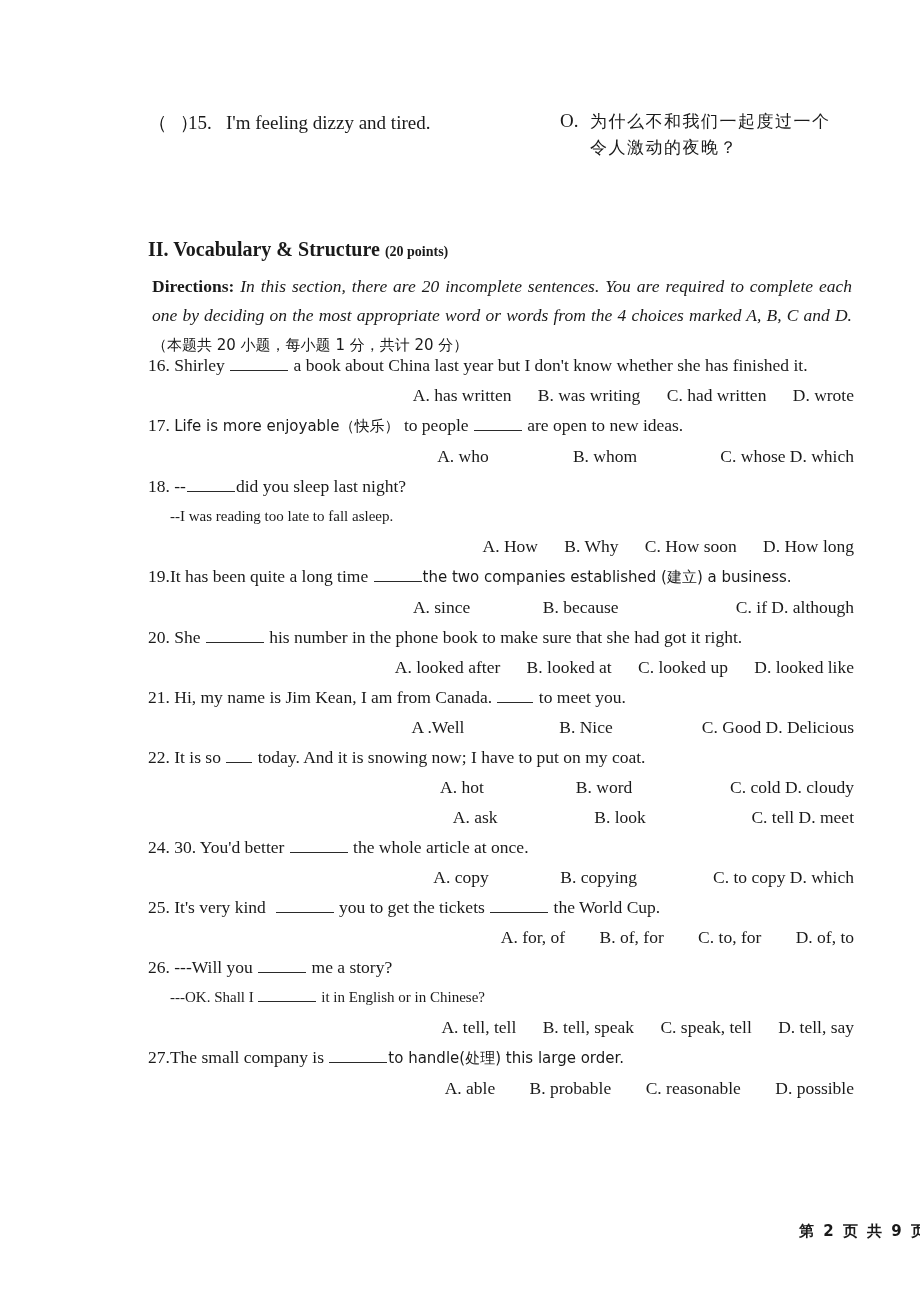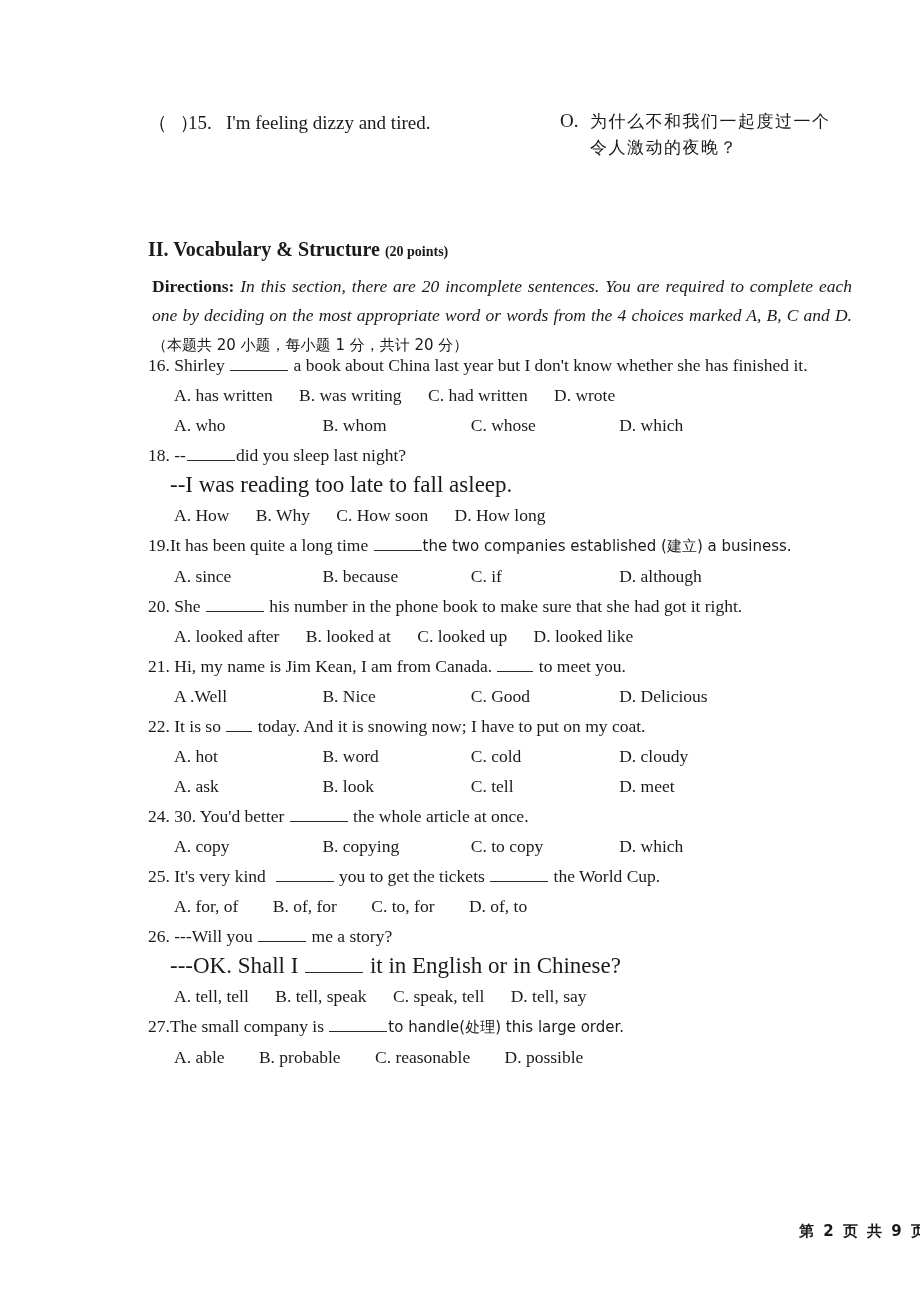--- a/index.html
+++ b/index.html
@@ -127,21 +127,21 @@
   .q-stem {
     text-indent: 0;
     padding-left: 0;
   }
   .q-stem.wrap {
     padding-left: 22px;
     text-indent: -22px;
   }
   .q-sub {
     padding-left: 22px;
-    font-size: 23px;
+    font-size: 15px;
     line-height: 30px;
   }
   .blank {
     display: inline-block;
     border-bottom: 1px solid #2a2a2a;
     vertical-align: baseline;
     margin: 0 1px;
     height: 15px;
   }
   .b-xs { width: 26px; }
@@ -150,20 +150,21 @@
   .b-lg { width: 58px; }
   .cnote {
     font-family: "DejaVu Sans", sans-serif;
     font-size: 15px;
   }
   .opts {
     padding-left: 26px;
     font-size: 17.5px;
     line-height: 30px;
     white-space: nowrap;
+    text-align: right;
   }
   .opts span.o {
     display: inline-block;
   }
   
   .opts.cols4 span.o {
     width: 144px;
   }
   .opts.cols4 span.o:last-child { width: auto; }
   
@@ -229,20 +230,27 @@
         </div>
         <div class="opts flow">
           <span class="o">A. has written</span>
           <span class="o">B. was writing</span>
           <span class="o">C. had written</span>
           <span class="o">D. wrote</span>
         </div>
       </div>
 
       <div class="q">
+        <div class="q-stem">
+          <span>17.</span>
+          <span class="cnote">Life is more enjoyable（快乐）</span>
+          <span>to people</span>
+          <span class="blank b-md"></span>
+          <span>are open to new ideas.</span>
+        </div>
         <div class="opts cols4">
           <span class="o">A. who</span>
           <span class="o">B. whom</span>
           <span class="o">C. whose</span>
           <span class="o">D. which</span>
         </div>
       </div>
 
       <div class="q">
         <div class="q-stem">

